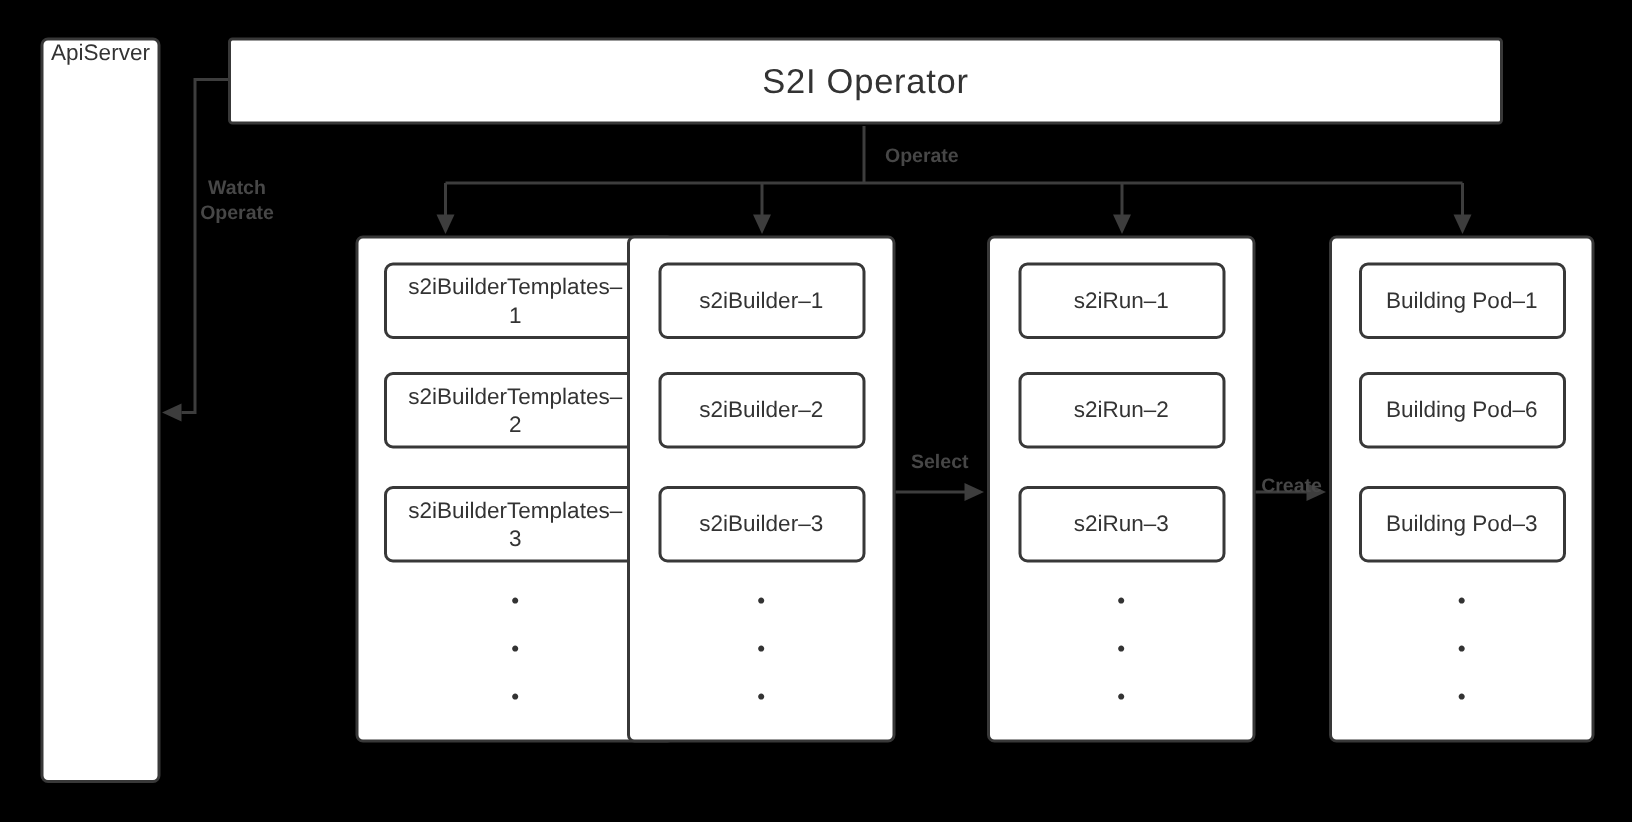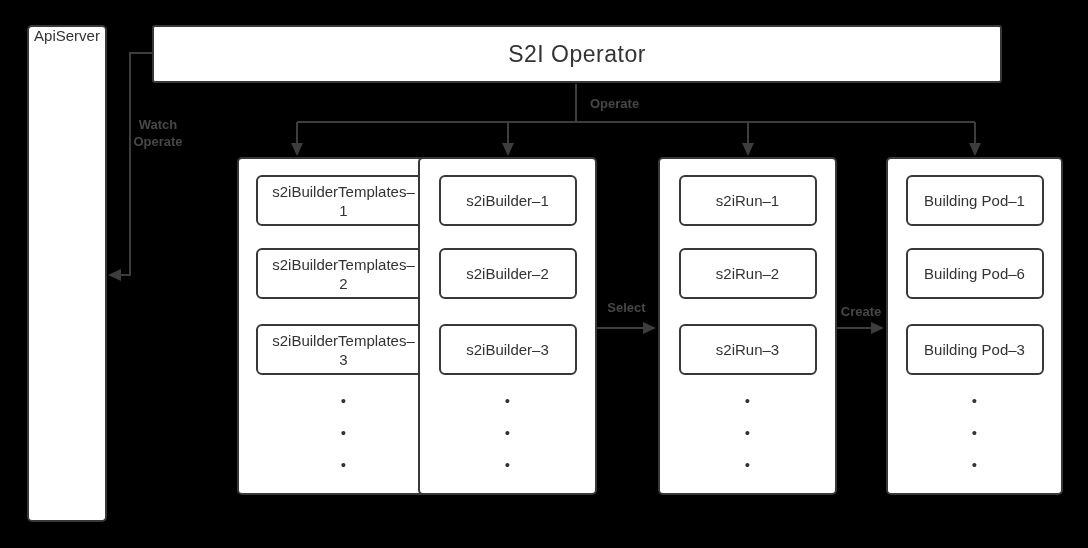--- a/index.html
+++ b/index.html
@@ -78,21 +78,21 @@
   }
   
   .edge-label {
     position: absolute;
     font-size: 13px; font-weight: bold; color: #474747;
     white-space: pre-line; text-align: center;
   }
   #label-watch-operate { left: 118px; top: 116px; width: 80px; line-height: 17px; }
   #label-operate { left: 590px; top: 96px; text-align: left; }
   #label-select { left: 597px; top: 300px; width: 59px; }
-  #label-create { left: 835px; top: 304px; width: 52px; }
+  #label-create { left: 835px; top: 316px; width: 52px; }
   
   #connectors {
     position: absolute; left: 0; top: 0;
     pointer-events: none;
   }
   #connectors path {
     stroke: #3d3d3d; stroke-width: 2; fill: none;
   }
   #connectors polygon {
     fill: #3d3d3d; stroke: none;

